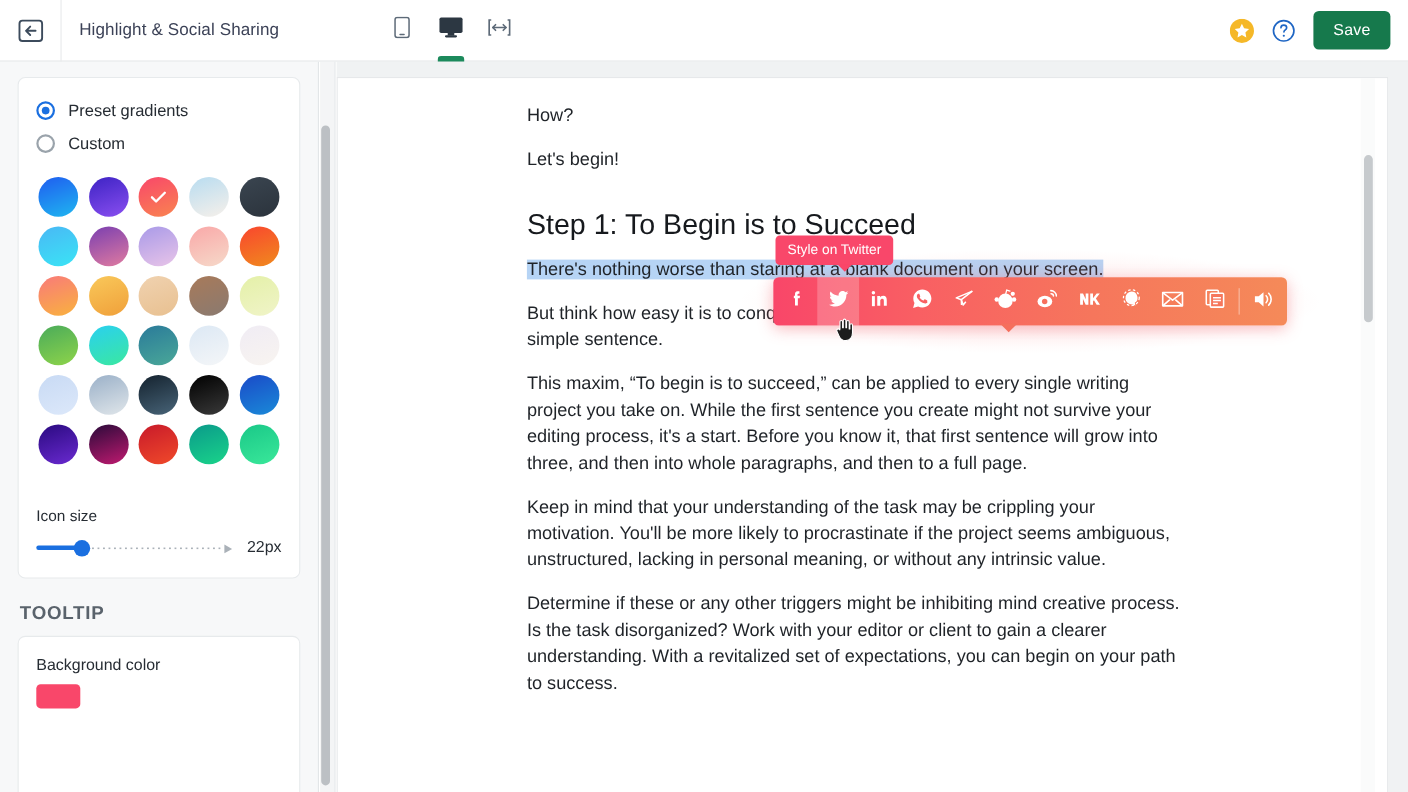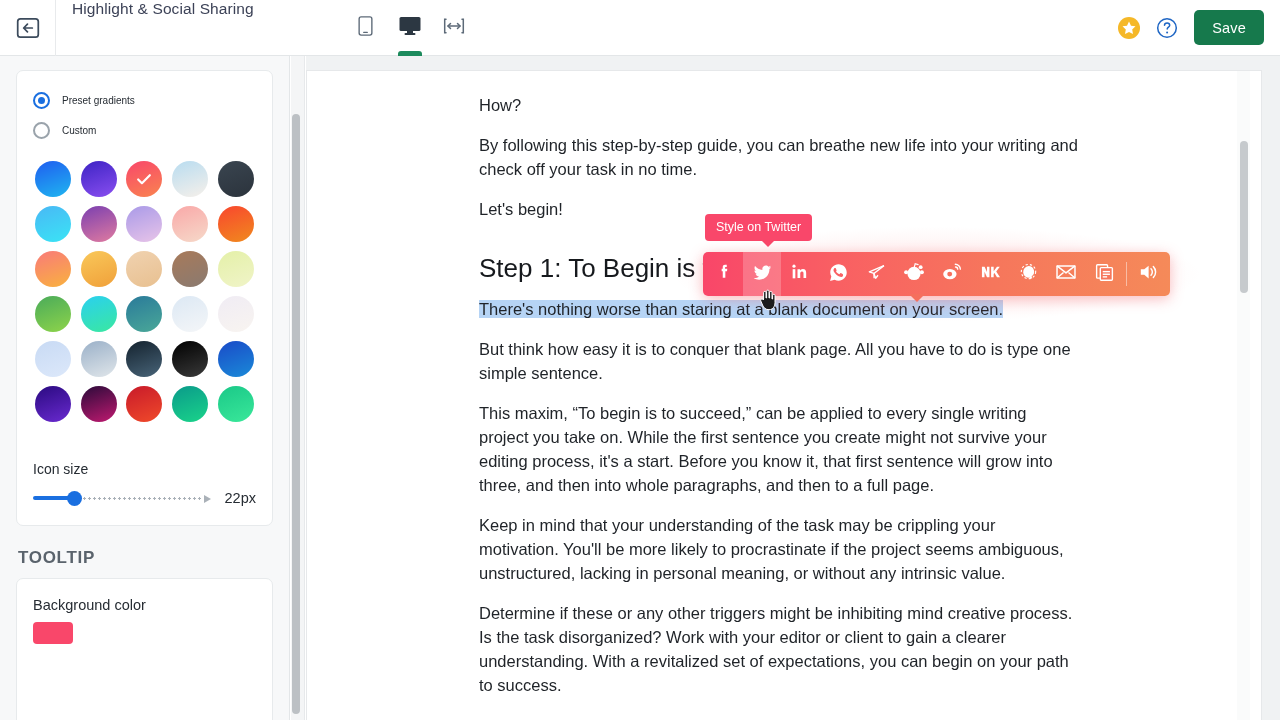--- a/index.html
+++ b/index.html
@@ -9,21 +9,21 @@
     font-family: "Liberation Sans", sans-serif;
     background: #ffffff;
     -webkit-font-smoothing: antialiased;
   }
 
   
   .topbar {
     position: absolute; top: 0; left: 0; width: 1280px; height: 56px;
     background: #ffffff;
     border-bottom: 1px solid #e3e6e8;
-    display: flex; 
+    display: flex; align-items: center;
     z-index: 40;
   }
   .back-btn {
     width: 56px; height: 56px;
     display: flex; align-items: center; justify-content: center;
     border-right: 1px solid #e8eaec;
     cursor: pointer;
   }
   .back-btn svg { display: block; }
   .proj-title {
@@ -95,21 +95,21 @@
   .radio {
     width: 17px; height: 17px; border-radius: 50%;
     border: 2px solid #9aa3ab; background: #fff;
     flex: none; position: relative;
   }
   .radio.on { border-color: #1a6fe0; }
   .radio.on::after {
     content: ""; position: absolute; left: 3px; top: 3px;
     width: 7px; height: 7px; border-radius: 50%; background: #1a6fe0;
   }
-  .radio-label { font-size: 10px; color: #262c33; }
+  .radio-label { font-size: 15px; color: #262c33; }
 
   .swatch-grid {
     margin-top: 16px;
     display: grid; grid-template-columns: repeat(5, 1fr);
     row-gap: 9px; column-gap: 9px;
     padding: 0 2px;
   }
   .swatch {
     width: 36px; height: 36px; border-radius: 50%;
     justify-self: center; cursor: pointer;
@@ -404,21 +404,20 @@
   </div>
 </div>
 
 <div class="sb-track"></div>
 <div class="sb-thumb"></div>
 
 <div class="canvas">
   <div class="page">
     <div class="doc" id="doc-body">
         <p>How?</p>
-        <p>By following this step-by-step guide, you can breathe new life into your writing and check off your task in no time.</p>
         <p>Let's begin!</p>
         <h2>Step 1: To Begin is to Succeed</h2>
         <p><span class="hl" style="background: rgb(182, 212, 245);">There's nothing worse than staring at a blank document on your screen.</span></p>
         <p>But think how easy it is to conquer that blank page. All you have to do is type one simple sentence.</p>
         <p>This maxim, “To begin is to succeed,” can be applied to every single writing project you take on. While the first sentence you create might not survive your editing process, it's a start. Before you know it, that first sentence will grow into three, and then into whole paragraphs, and then to a full page.</p>
         <p>Keep in mind that your understanding of the task may be crippling your motivation. You'll be more likely to procrastinate if the project seems ambiguous, unstructured, lacking in personal meaning, or without any intrinsic value.</p>
         <p>Determine if these or any other triggers might be inhibiting mind creative process. Is the task disorganized? Work with your editor or client to gain a clearer understanding. With a revitalized set of expectations, you can begin on your path to success.</p>
       </div>
     <div class="doc-sb-track"></div>
     <div class="doc-sb-thumb"></div>

